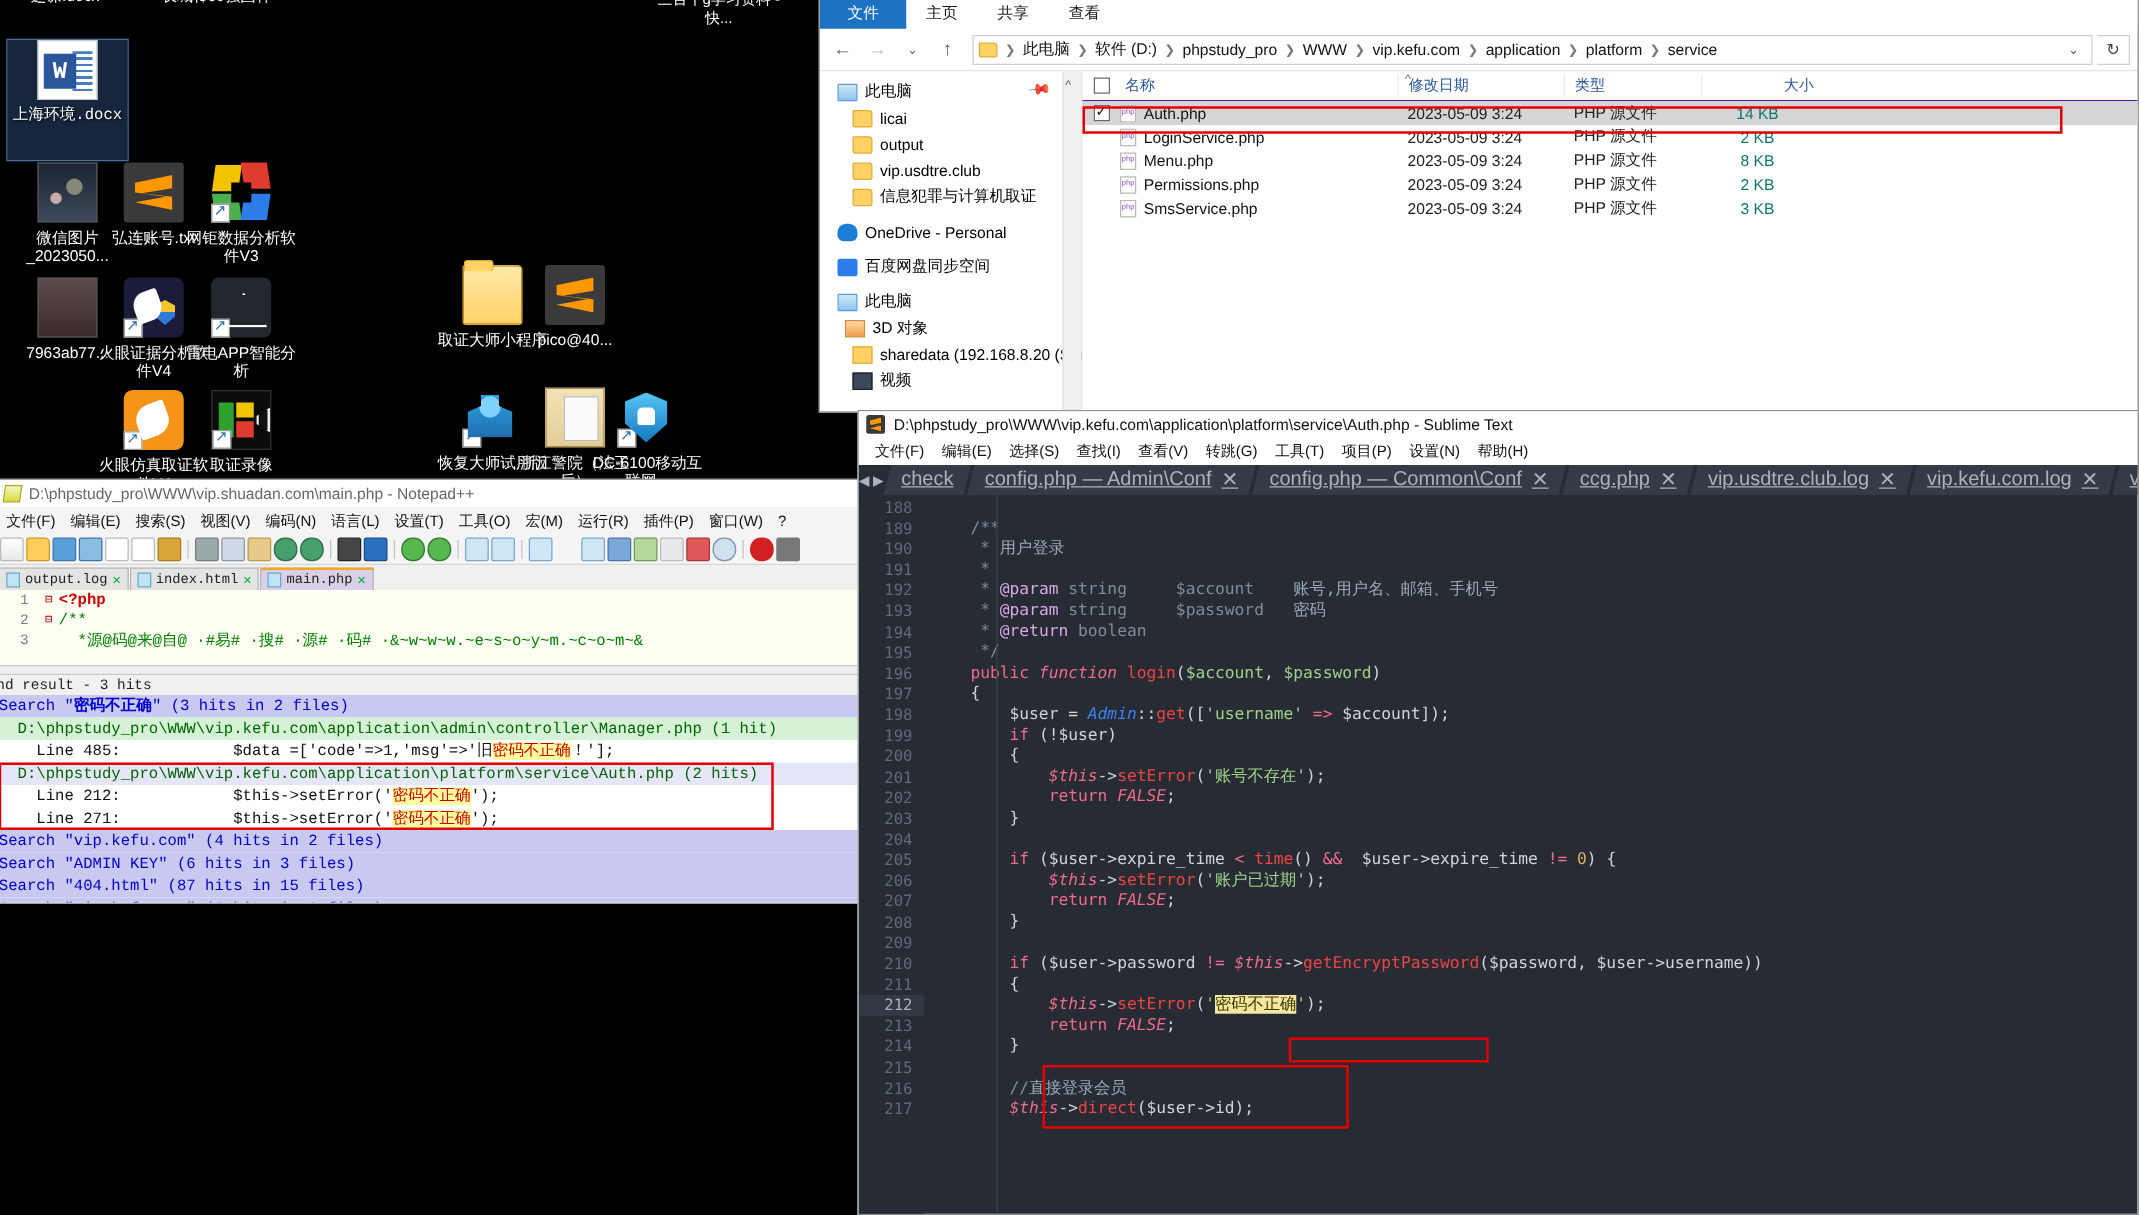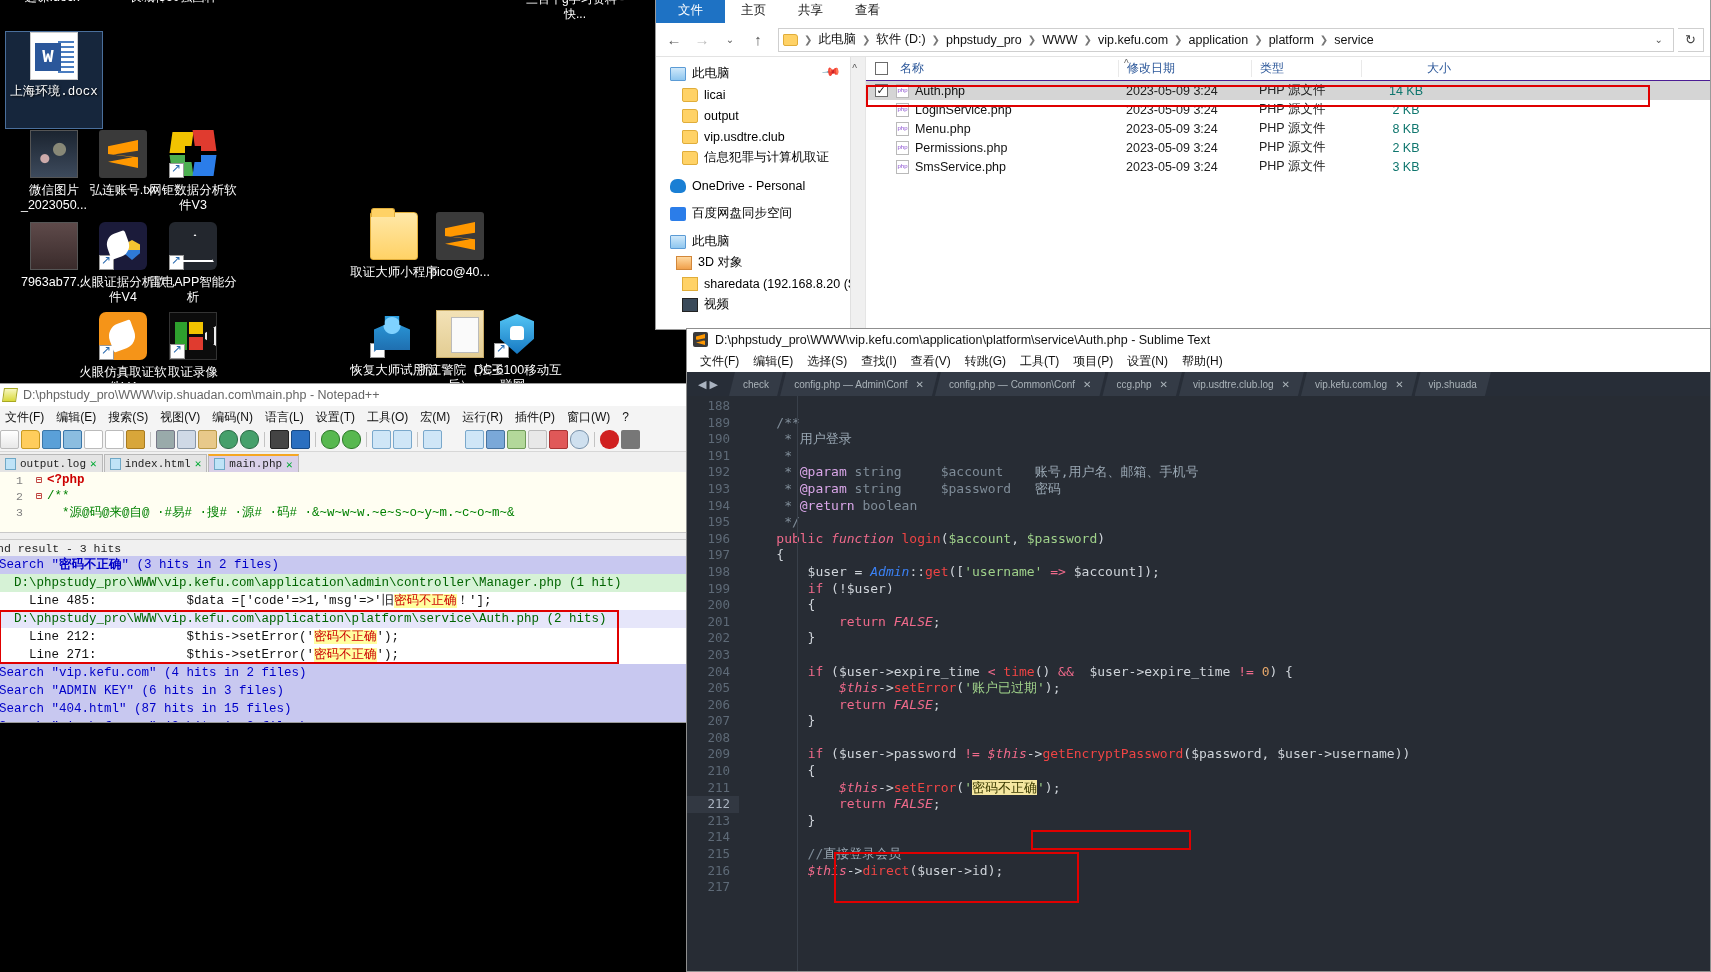--- a/index.html
+++ b/index.html
@@ -187,21 +187,21 @@
   #sub-menu { height:22px; display:flex; align-items:center; padding-left:6px; background:#fff; font-size:12px;}
   .sub-menu-item { padding:2px 7px; color:#111; }
   #sub-tabbar { height:24px; background:#272d37; display:flex; align-items:stretch; }
   #tab-scroll-arrows { width:42px; display:flex; align-items:center; justify-content:center; gap:3px; color:#aab3c0; font-size:11px; background:#272d37;}
   .sub-tab {
     display:flex; align-items:center; gap:8px; padding:0 14px; color:#9aa5b1; font-size:12px;
     background:#343b46; position:relative; white-space:nowrap;
     clip-path: polygon(6px 0, 100% 0, calc(100% - 6px) 100%, 0 100%);
     margin-right:-3px;
   }
-  .sub-tab .tx { font-size:10px; color:#aab3b9; }
+  .sub-tab .tx { font-size:16px; color:#aab3b9;text-decoration:underline; }
   .sub-tab.partial { color:#6d7682; }
   #sub-editor { background:#272c34; height:577px; position:relative; overflow:hidden; display:flex; }
   #gutter { width:52px; background:#272c34; flex:none; padding-top:2px; }
   .g-num { height:16.6px; text-align:right; padding-right:9px; color:#5e6a77;
     font-family:"DejaVu Sans Mono", monospace; font-size:12.5px; line-height:16.6px; }
   .g-num.cur { background:#323842; color:#aab3c0; }
   #code-area { flex:1; padding-top:2px; position:relative; }
   .s-line { height:16.6px; line-height:16.6px; white-space:pre;
     font-family:"DejaVu Sans Mono", monospace; font-size:13px; color:#cfd4da; padding-left:6px;}
   .s-indent-guide{ position:absolute; left:58px; top:0; bottom:0; width:1px; background:#39404a;}
@@ -690,20 +690,21 @@
       <div class="s-line"><span class="t-cmt">     *</span></div>
       <div class="s-line"><span class="t-cmt">     * </span><span class="t-tag">@param</span><span class="t-cmt"> string     </span><span class="t-cmt">$account</span><span class="t-cmt">    </span><span class="t-cmt-cn">账号,用户名、邮箱、手机号</span></div>
       <div class="s-line"><span class="t-cmt">     * </span><span class="t-tag">@param</span><span class="t-cmt"> string     </span><span class="t-cmt">$password</span><span class="t-cmt">   </span><span class="t-cmt-cn">密码</span></div>
       <div class="s-line"><span class="t-cmt">     * </span><span class="t-tag">@return</span><span class="t-cmt"> boolean</span></div>
       <div class="s-line"><span class="t-cmt">     */</span></div>
       <div class="s-line"><span class="t-kw">    public </span><span class="t-kw2">function </span><span class="t-fn">login</span><span class="t-white">(</span><span class="t-str">$account</span><span class="t-white">, </span><span class="t-str">$password</span><span class="t-white">)</span></div>
       <div class="s-line"><span class="t-white">    {</span></div>
       <div class="s-line"><span class="t-white">        $user = </span><span class="t-cls">Admin</span><span class="t-white">::</span><span class="t-fn">get</span><span class="t-white">([</span><span class="t-str">'username'</span><span class="t-op"> =&gt; </span><span class="t-white">$account]);</span></div>
       <div class="s-line"><span class="t-white">        </span><span class="t-kw">if</span><span class="t-white"> (!$user)</span></div>
       <div class="s-line"><span class="t-white">        {</span></div>
+      <div class="s-line"><span class="t-white">            </span><span class="t-this">$this</span><span class="t-white">-&gt;</span><span class="t-fn">setError</span><span class="t-white">(</span><span class="t-str">'账号不存在'</span><span class="t-white">);</span></div>
       <div class="s-line"><span class="t-white">            </span><span class="t-kw">return</span><span class="t-white"> </span><span class="t-kw2">FALSE</span><span class="t-white">;</span></div>
       <div class="s-line"><span class="t-white">        }</span></div>
       <div class="s-line">&nbsp;</div>
       <div class="s-line"><span class="t-white">        </span><span class="t-kw">if</span><span class="t-white"> ($user-&gt;expire_time </span><span class="t-op">&lt;</span><span class="t-white"> </span><span class="t-fn">time</span><span class="t-white">() </span><span class="t-op">&amp;&amp;</span><span class="t-white">  $user-&gt;expire_time </span><span class="t-op">!=</span><span class="t-white"> </span><span class="t-num">0</span><span class="t-white">) {</span></div>
       <div class="s-line"><span class="t-white">            </span><span class="t-this">$this</span><span class="t-white">-&gt;</span><span class="t-fn">setError</span><span class="t-white">(</span><span class="t-str">'账户已过期'</span><span class="t-white">);</span></div>
       <div class="s-line"><span class="t-white">            </span><span class="t-kw">return</span><span class="t-white"> </span><span class="t-kw2">FALSE</span><span class="t-white">;</span></div>
       <div class="s-line"><span class="t-white">        }</span></div>
       <div class="s-line">&nbsp;</div>
       <div class="s-line"><span class="t-white">        </span><span class="t-kw">if</span><span class="t-white"> ($user-&gt;password </span><span class="t-op">!=</span><span class="t-white"> </span><span class="t-this">$this</span><span class="t-white">-&gt;</span><span class="t-fn">getEncryptPassword</span><span class="t-white">($password, $user-&gt;username))</span></div>
       <div class="s-line"><span class="t-white">        {</span></div>

